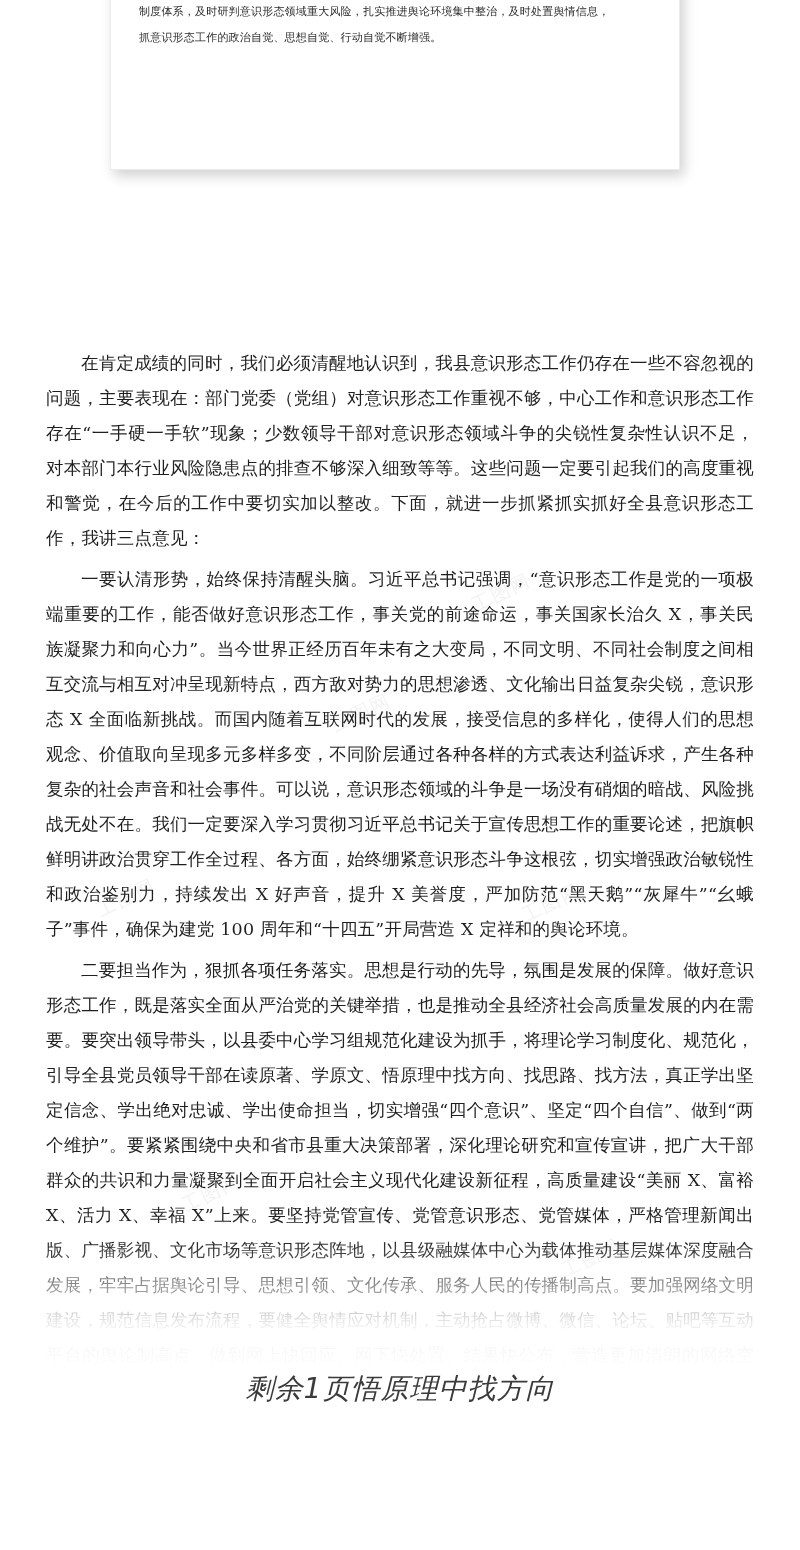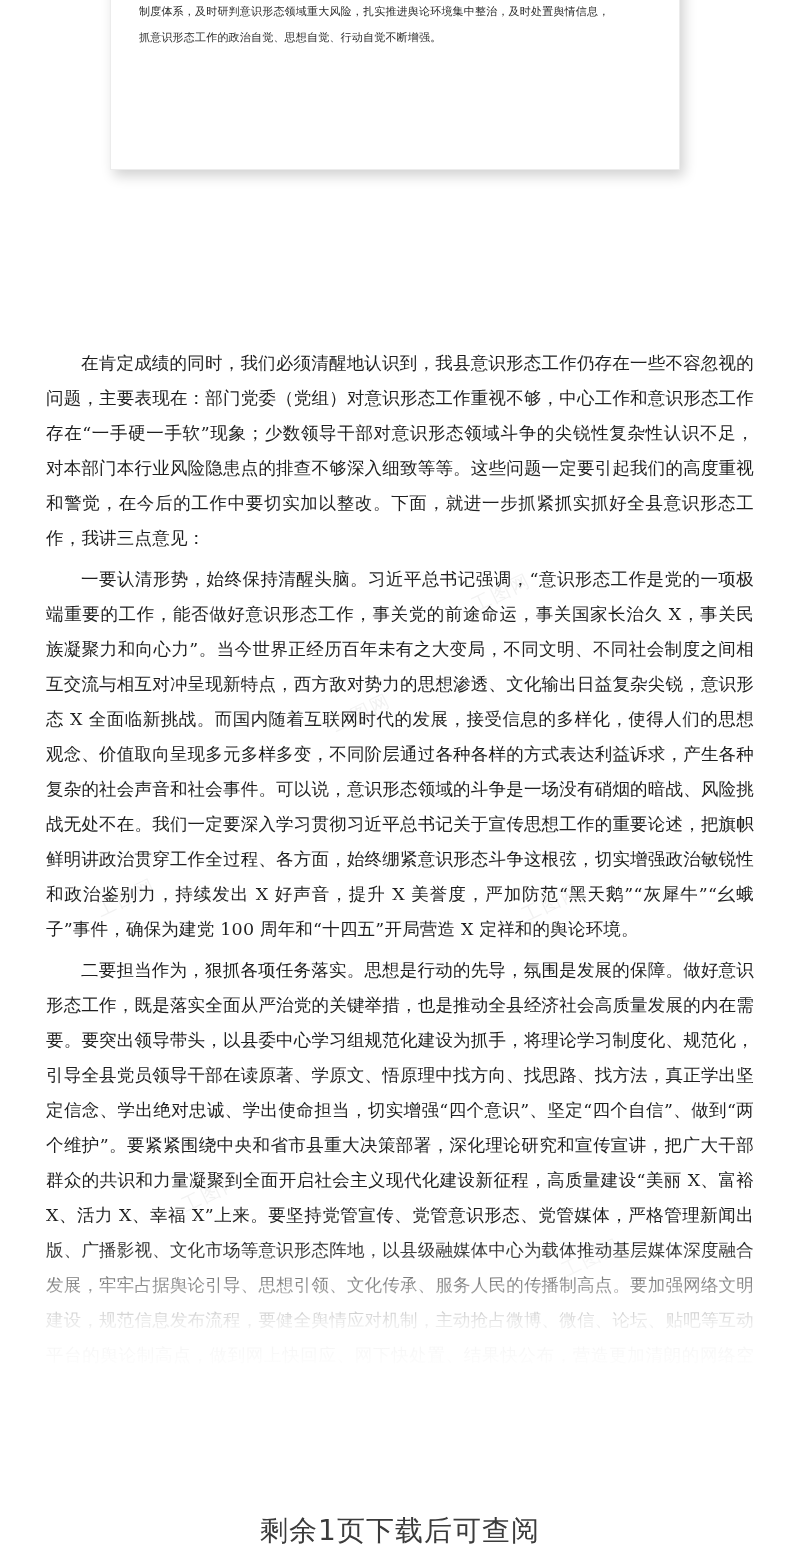--- a/index.html
+++ b/index.html
@@ -97,22 +97,23 @@
     pointer-events: none;
   }
   .footer {
     position: absolute;
     left: 0;
     right: 0;
     bottom: 0;
     height: 180px;
     background: #ffffff;
     display: flex;
-    align-items: flex-end;
+    align-items: flex-start;
     justify-content: center;
+    font-style: italic;
   }
   .footer .remain,
   .footer .action {
     font-family: "DejaVu Sans", "Liberation Sans", sans-serif;
     font-size: 28px;
     color: #3b3b3b;
     letter-spacing: 1px;
   }
   .footer .action { cursor: pointer; }
 </style>
@@ -145,14 +146,14 @@
 <div class="wm wm1">工图网</div>
 <div class="wm wm2">工图网</div>
 <div class="wm wm3">工图网</div>
 <div class="wm wm4">工图网</div>
 <div class="wm wm5">工图网</div>
 <div class="wm wm6">工图网</div>
 
 <div class="fade"></div>
 <div class="footer">
   <span class="remain">剩余1页</span>
-  <span class="action">下载后可查阅</span>
+  <span class="action">悟原理中找方向</span>
 </div>
 
 </body></html>

